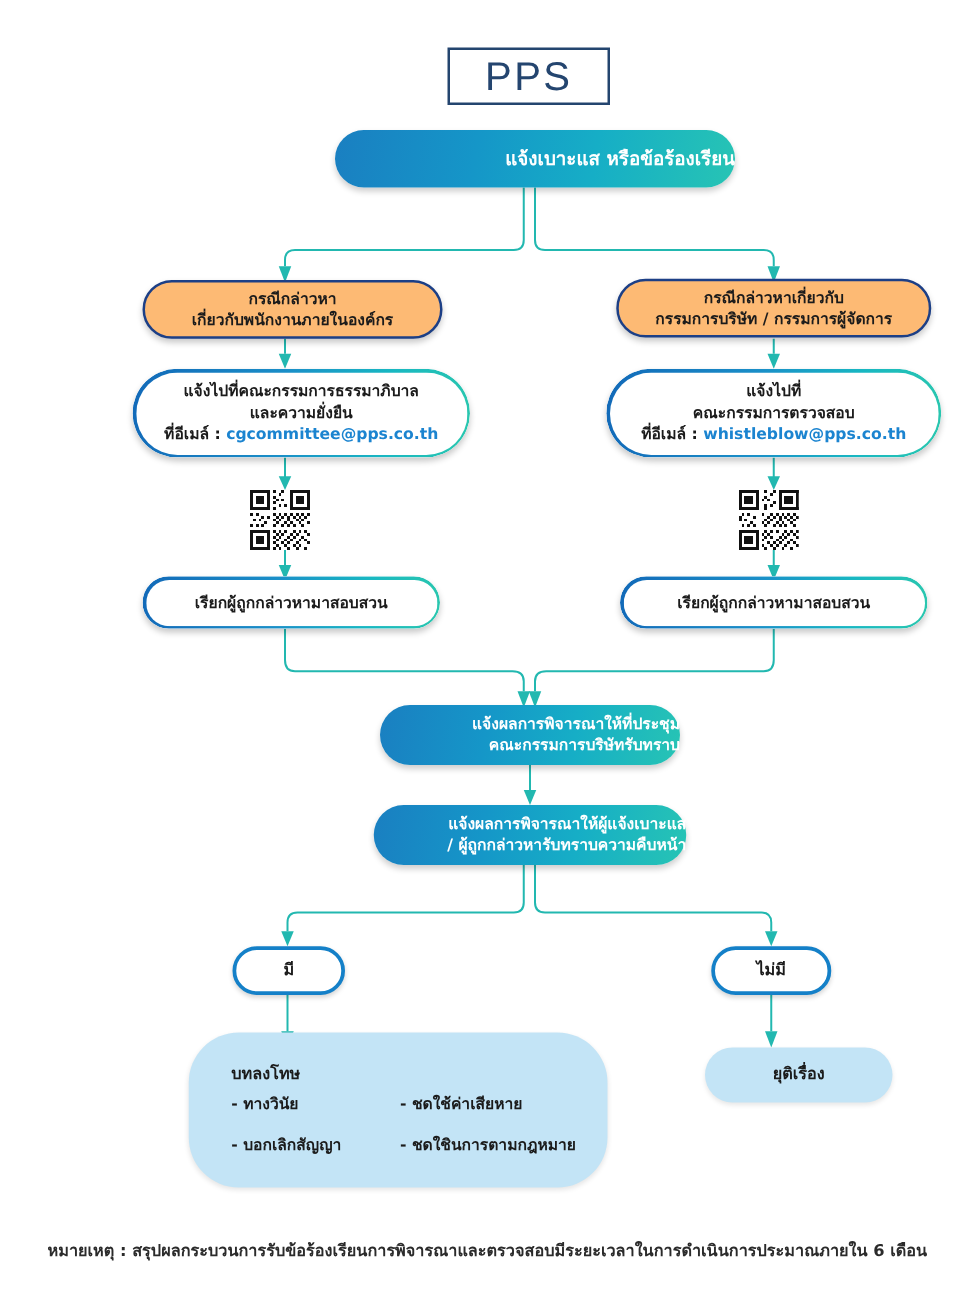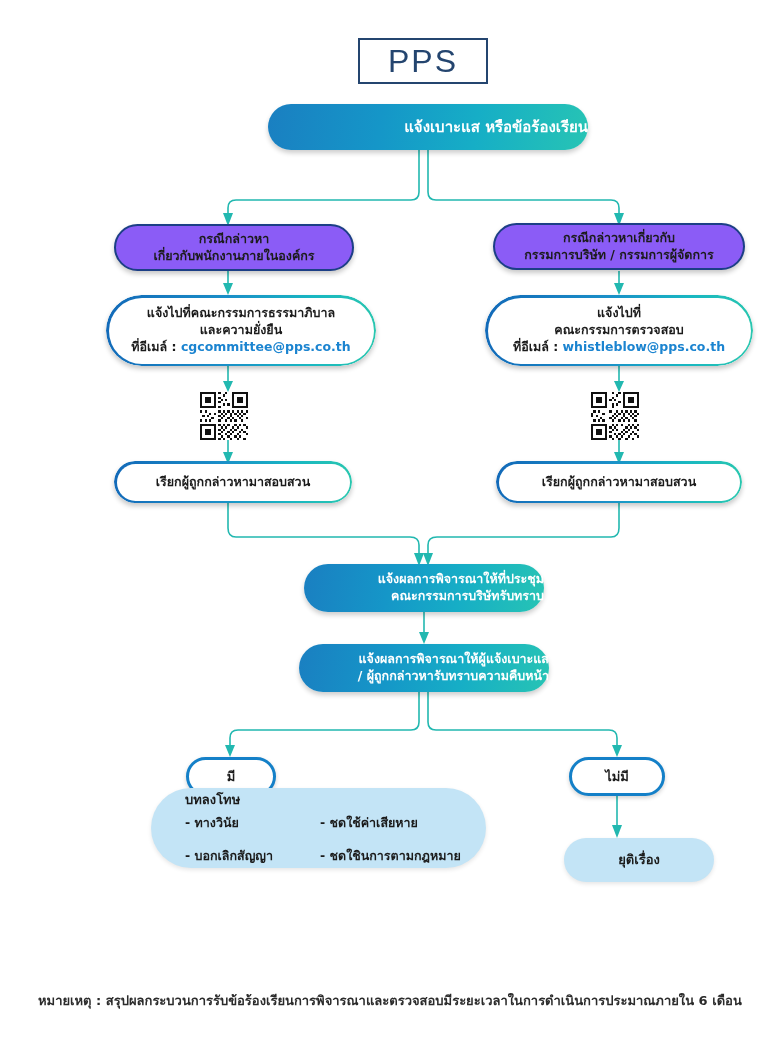--- a/index.html
+++ b/index.html
@@ -39,21 +39,21 @@
     background: linear-gradient(100deg, #1a7fc1 0%, #1596c8 35%, #16aec6 65%, #27c4b4 100%);
     color: #ffffff;
     border-radius: 40px;
     box-shadow: 0 3px 5px rgba(0,0,0,0.20);
     font-weight: 700;
     align-items: flex-end;
   }
 
   
   .pill-navy {
-    background: #8b5cf6;
+    background: #fdba74;
     border: 2.5px solid #1c3f86;
     border-radius: 40px;
     color: #1b1b1b;
     box-shadow: 0 3px 5px rgba(0,0,0,0.22);
     font-weight: 700;
   }
 
   
   .pill-outgrad {
     background: #ffffff;
@@ -433,21 +433,21 @@
   </div>
 
   <div class="node pill-blue" style="left:148px; top:757px; width:90px; height:39px; font-size:13px;">
     <span>มี</span>
   </div>
 
   <div class="node pill-blue" style="left:531px; top:757px; width:96px; height:39px; font-size:13px;justify-content:center;">
     <span>ไม่มี</span>
   </div>
 
-  <div class="node pill-light" style="left:113px; top:788px; width:335px; height:80px;">
+  <div class="node pill-light" style="left:113px; top:826px; width:335px; height:124px;">
     <div class="penalty-inner">
       <div class="penalty-title">บทลงโทษ</div>
       <div class="penalty-grid">
         <span>- ทางวินัย</span>
         <span>- ชดใช้ค่าเสียหาย</span>
         <span>- บอกเลิกสัญญา</span>
         <span>- ชดใชินการตามกฎหมาย</span>
       </div>
     </div>
   </div>

